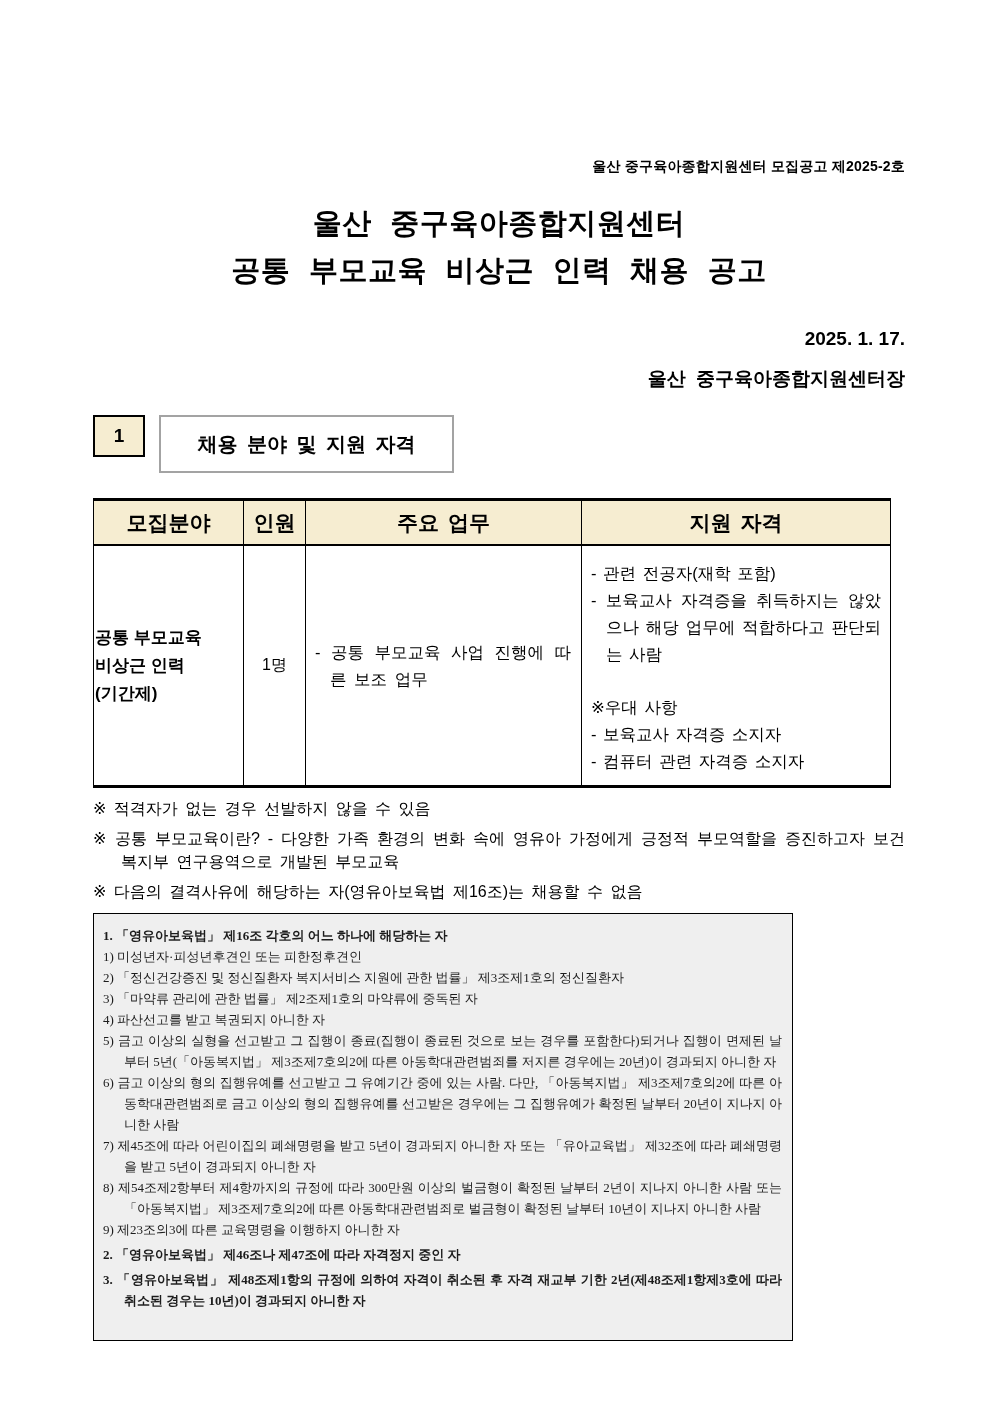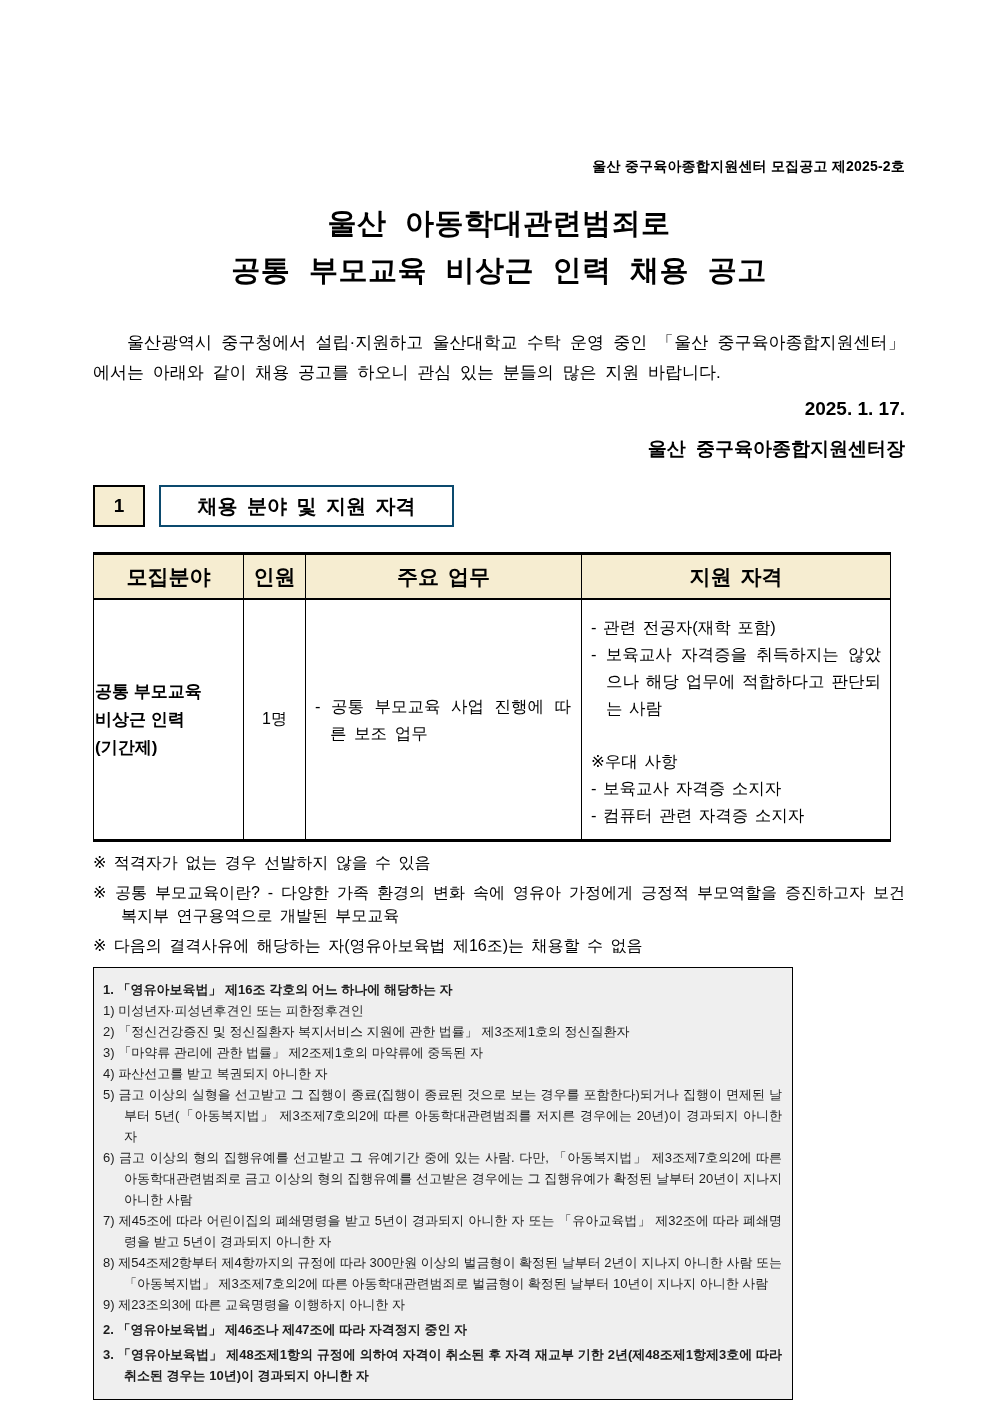--- a/index.html
+++ b/index.html
@@ -27,22 +27,22 @@
   .signer-line { text-align: right; font-size: 19px; font-weight: 700; word-spacing: 5px; margin: 0 0 23px 0; }
 
   .section-heading { display: flex; gap: 14px; align-items: stretch; margin: 0 0 25px 0; }
   .num-box {
     width: 52px; height: 42px; box-sizing: border-box;
     background: var(--cream, #F6EDD1); border: 2px solid #000;
     display: flex; align-items: center; justify-content: center;
     font-size: 19px; font-weight: 700;
   }
   .title-box {
-    width: 295px; height: 42px; box-sizing: border-box;
-    border: 2px solid #0c4a6e; background: #fff;
+    width: 295px; height: 58px; box-sizing: border-box;
+    border: 2px solid #a3a3a3; background: #fff;
     display: flex; align-items: center; justify-content: center;
     font-size: 20px; font-weight: 700; word-spacing: 4px;
   }
 
   table.recruit {
     width: 797px; table-layout: fixed; border-collapse: collapse;
     border-top: 3px solid #000; border-bottom: 3px solid #000;
     margin: 0 0 9px 0;
   }
   table.recruit th, table.recruit td { border: 1px solid #000; }
@@ -74,42 +74,41 @@
 
   .notes { margin: 0 0 10px 0; }
   .note {
     font-size: 16px; line-height: 23px; margin-bottom: 7px;
     padding-left: 28px; text-indent: -28px; text-align: justify; word-spacing: 3px;
   }
 
   .law-box {
     width: 700px; box-sizing: border-box;
     border: 1.5px solid #000; background: var(--graybox, #EFEFEF);
-    padding: 11px 10px 13px 9px; color: #1c1c1c;
+    padding: 11px 10px 29px 9px; color: #1c1c1c; font-family: Liberation Serif, serif;
   }
   .law-item {
     font-size: 13px; line-height: 21px;
     padding-left: 21px; text-indent: -21px; text-align: justify;
   }
   .law-item.strong { font-weight: 700; }
   .law-item.gap { margin-top: 4px; }
 </style>
 </head>
 <body>
 
 <div class="page">
 
   <div class="notice-number">울산 중구육아종합지원센터 모집공고 제2025-2호</div>
 
   <div class="doc-title">
-    <div>울산 아동학대관련범죄로</div>
+    <div>울산 중구육아종합지원센터</div>
     <div>공통 부모교육 비상근 인력 채용 공고</div>
   </div>
 
-  <p class="intro">울산광역시 중구청에서 설립·지원하고 울산대학교 수탁 운영 중인 「울산 중구육아종합지원센터」에서는 아래와 같이 채용 공고를 하오니 관심 있는 분들의 많은 지원 바랍니다.</p>
 
   <div class="date-line">2025. 1. 17.</div>
 
   <div class="signer-line">울산 중구육아종합지원센터장</div>
 
   <div class="section-heading">
     <div class="num-box">1</div>
     <div class="title-box">채용 분야 및 지원 자격</div>
   </div>
 

